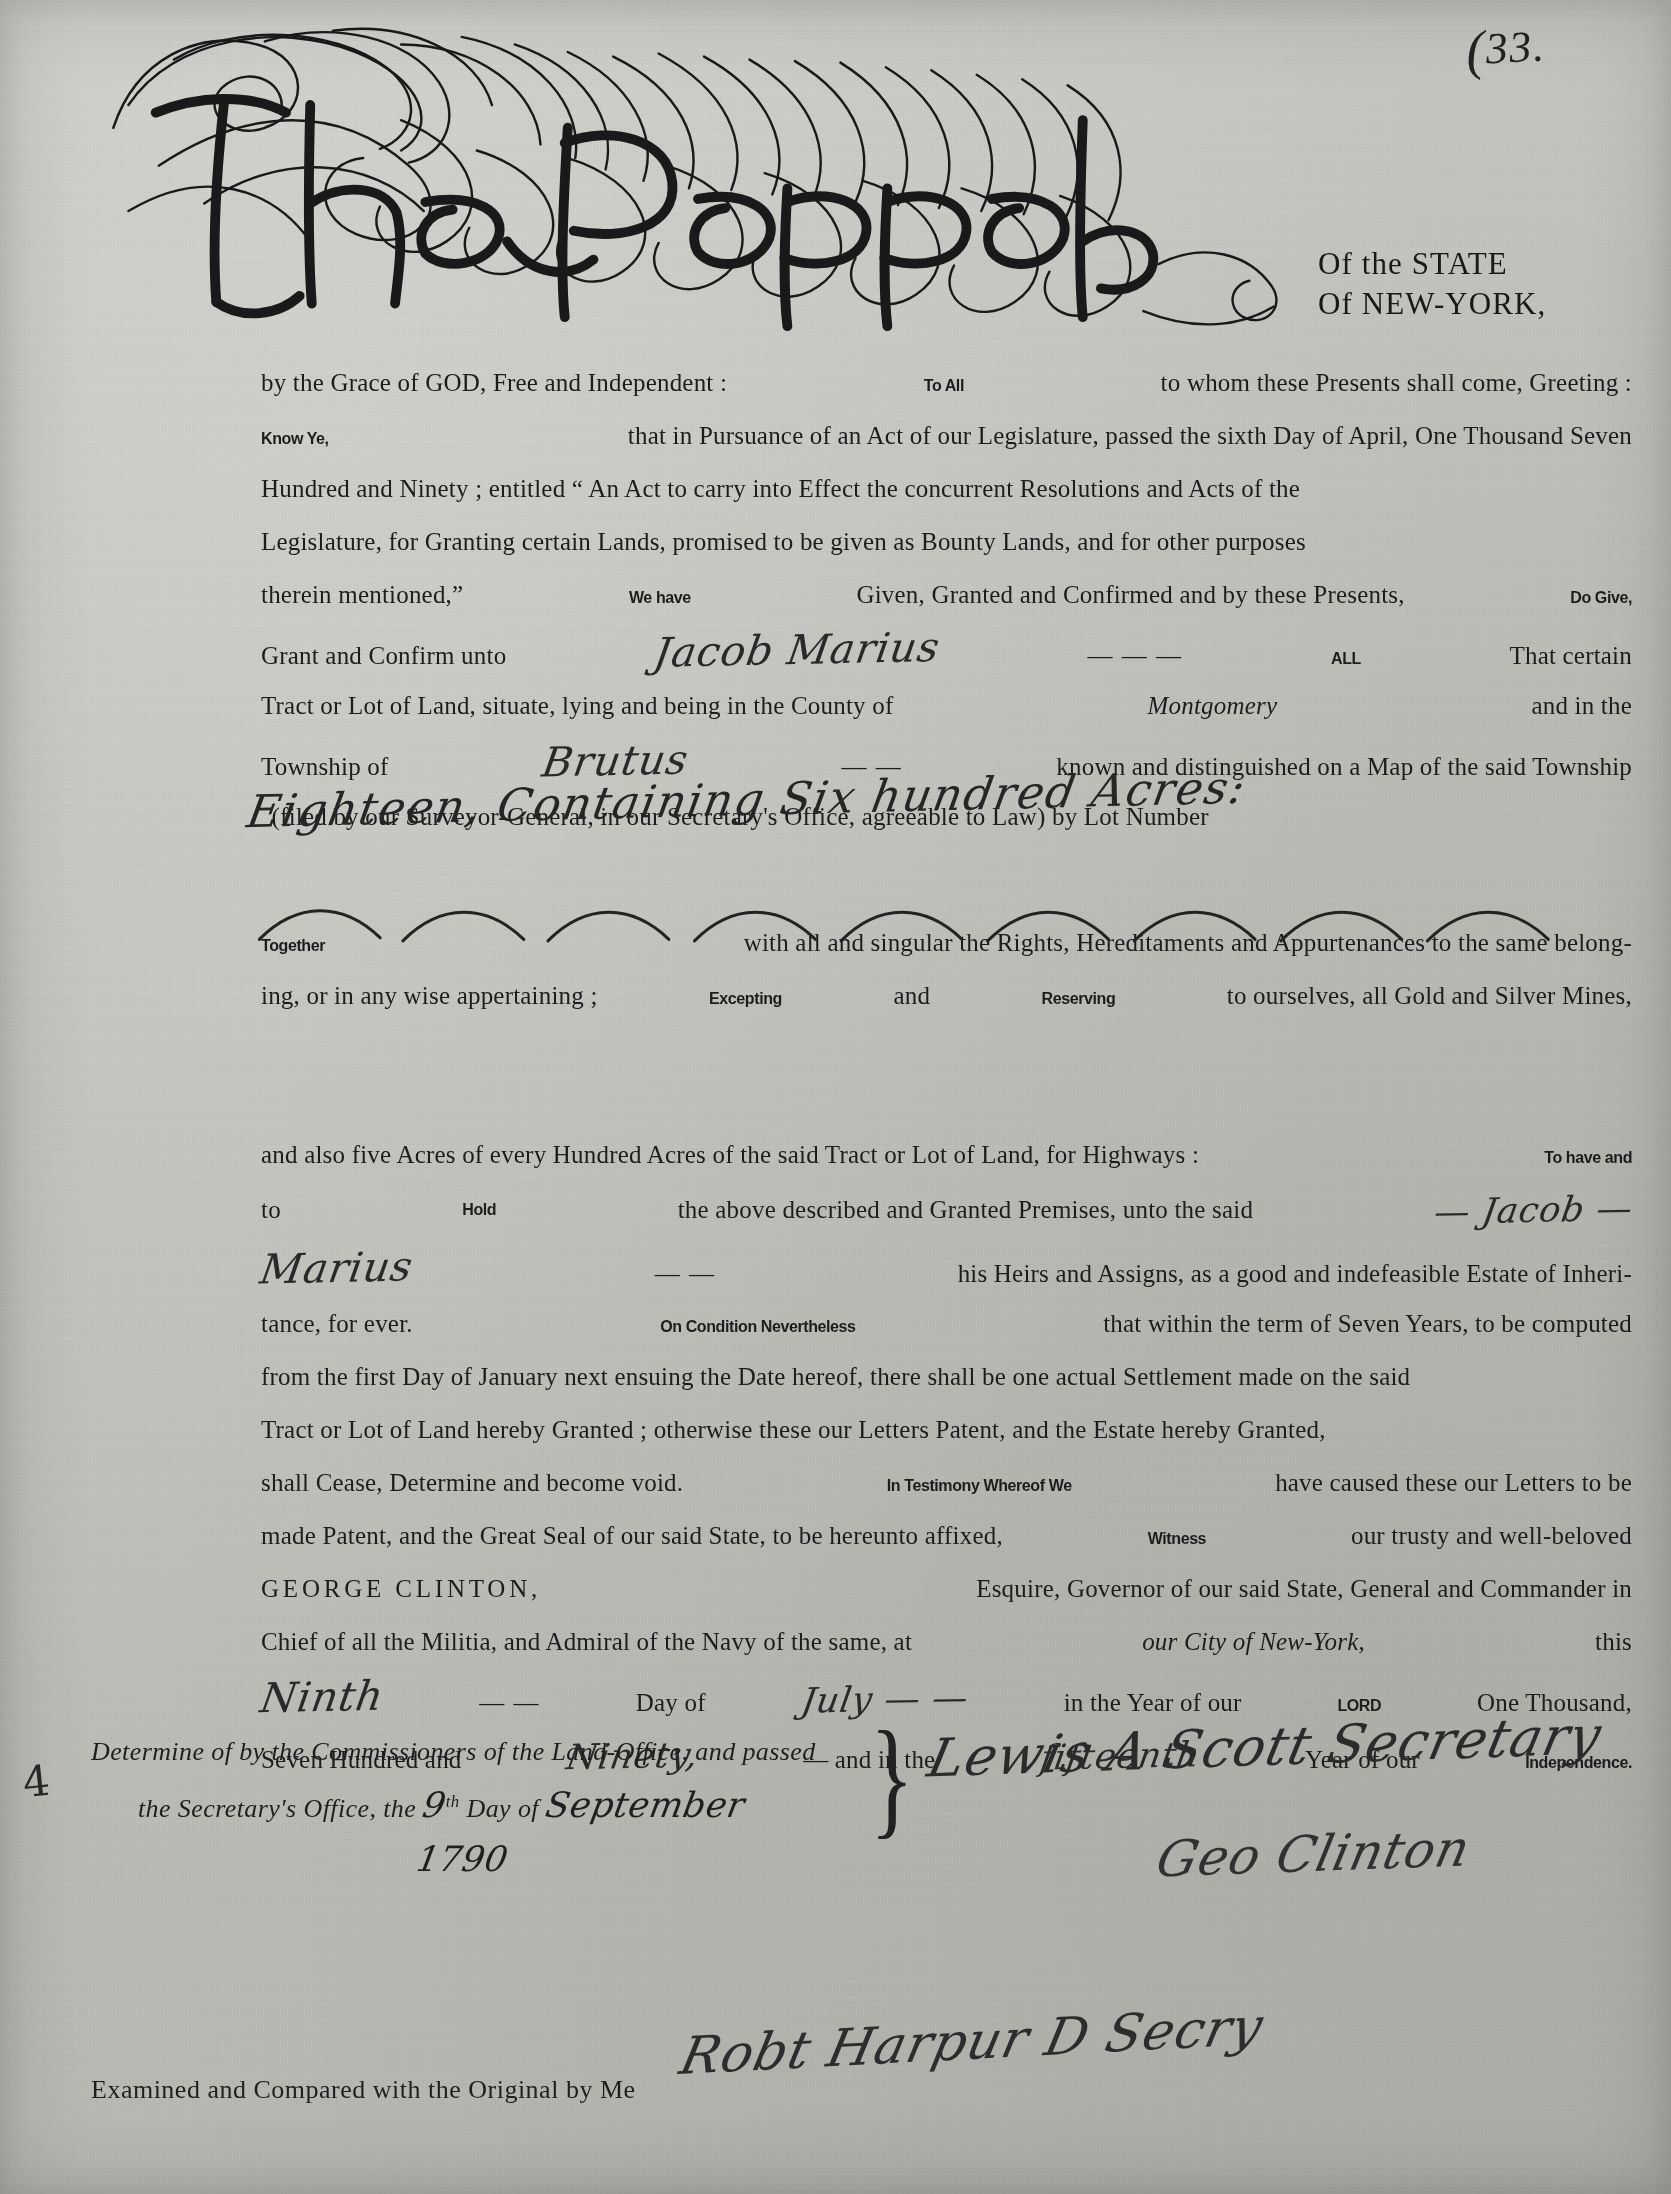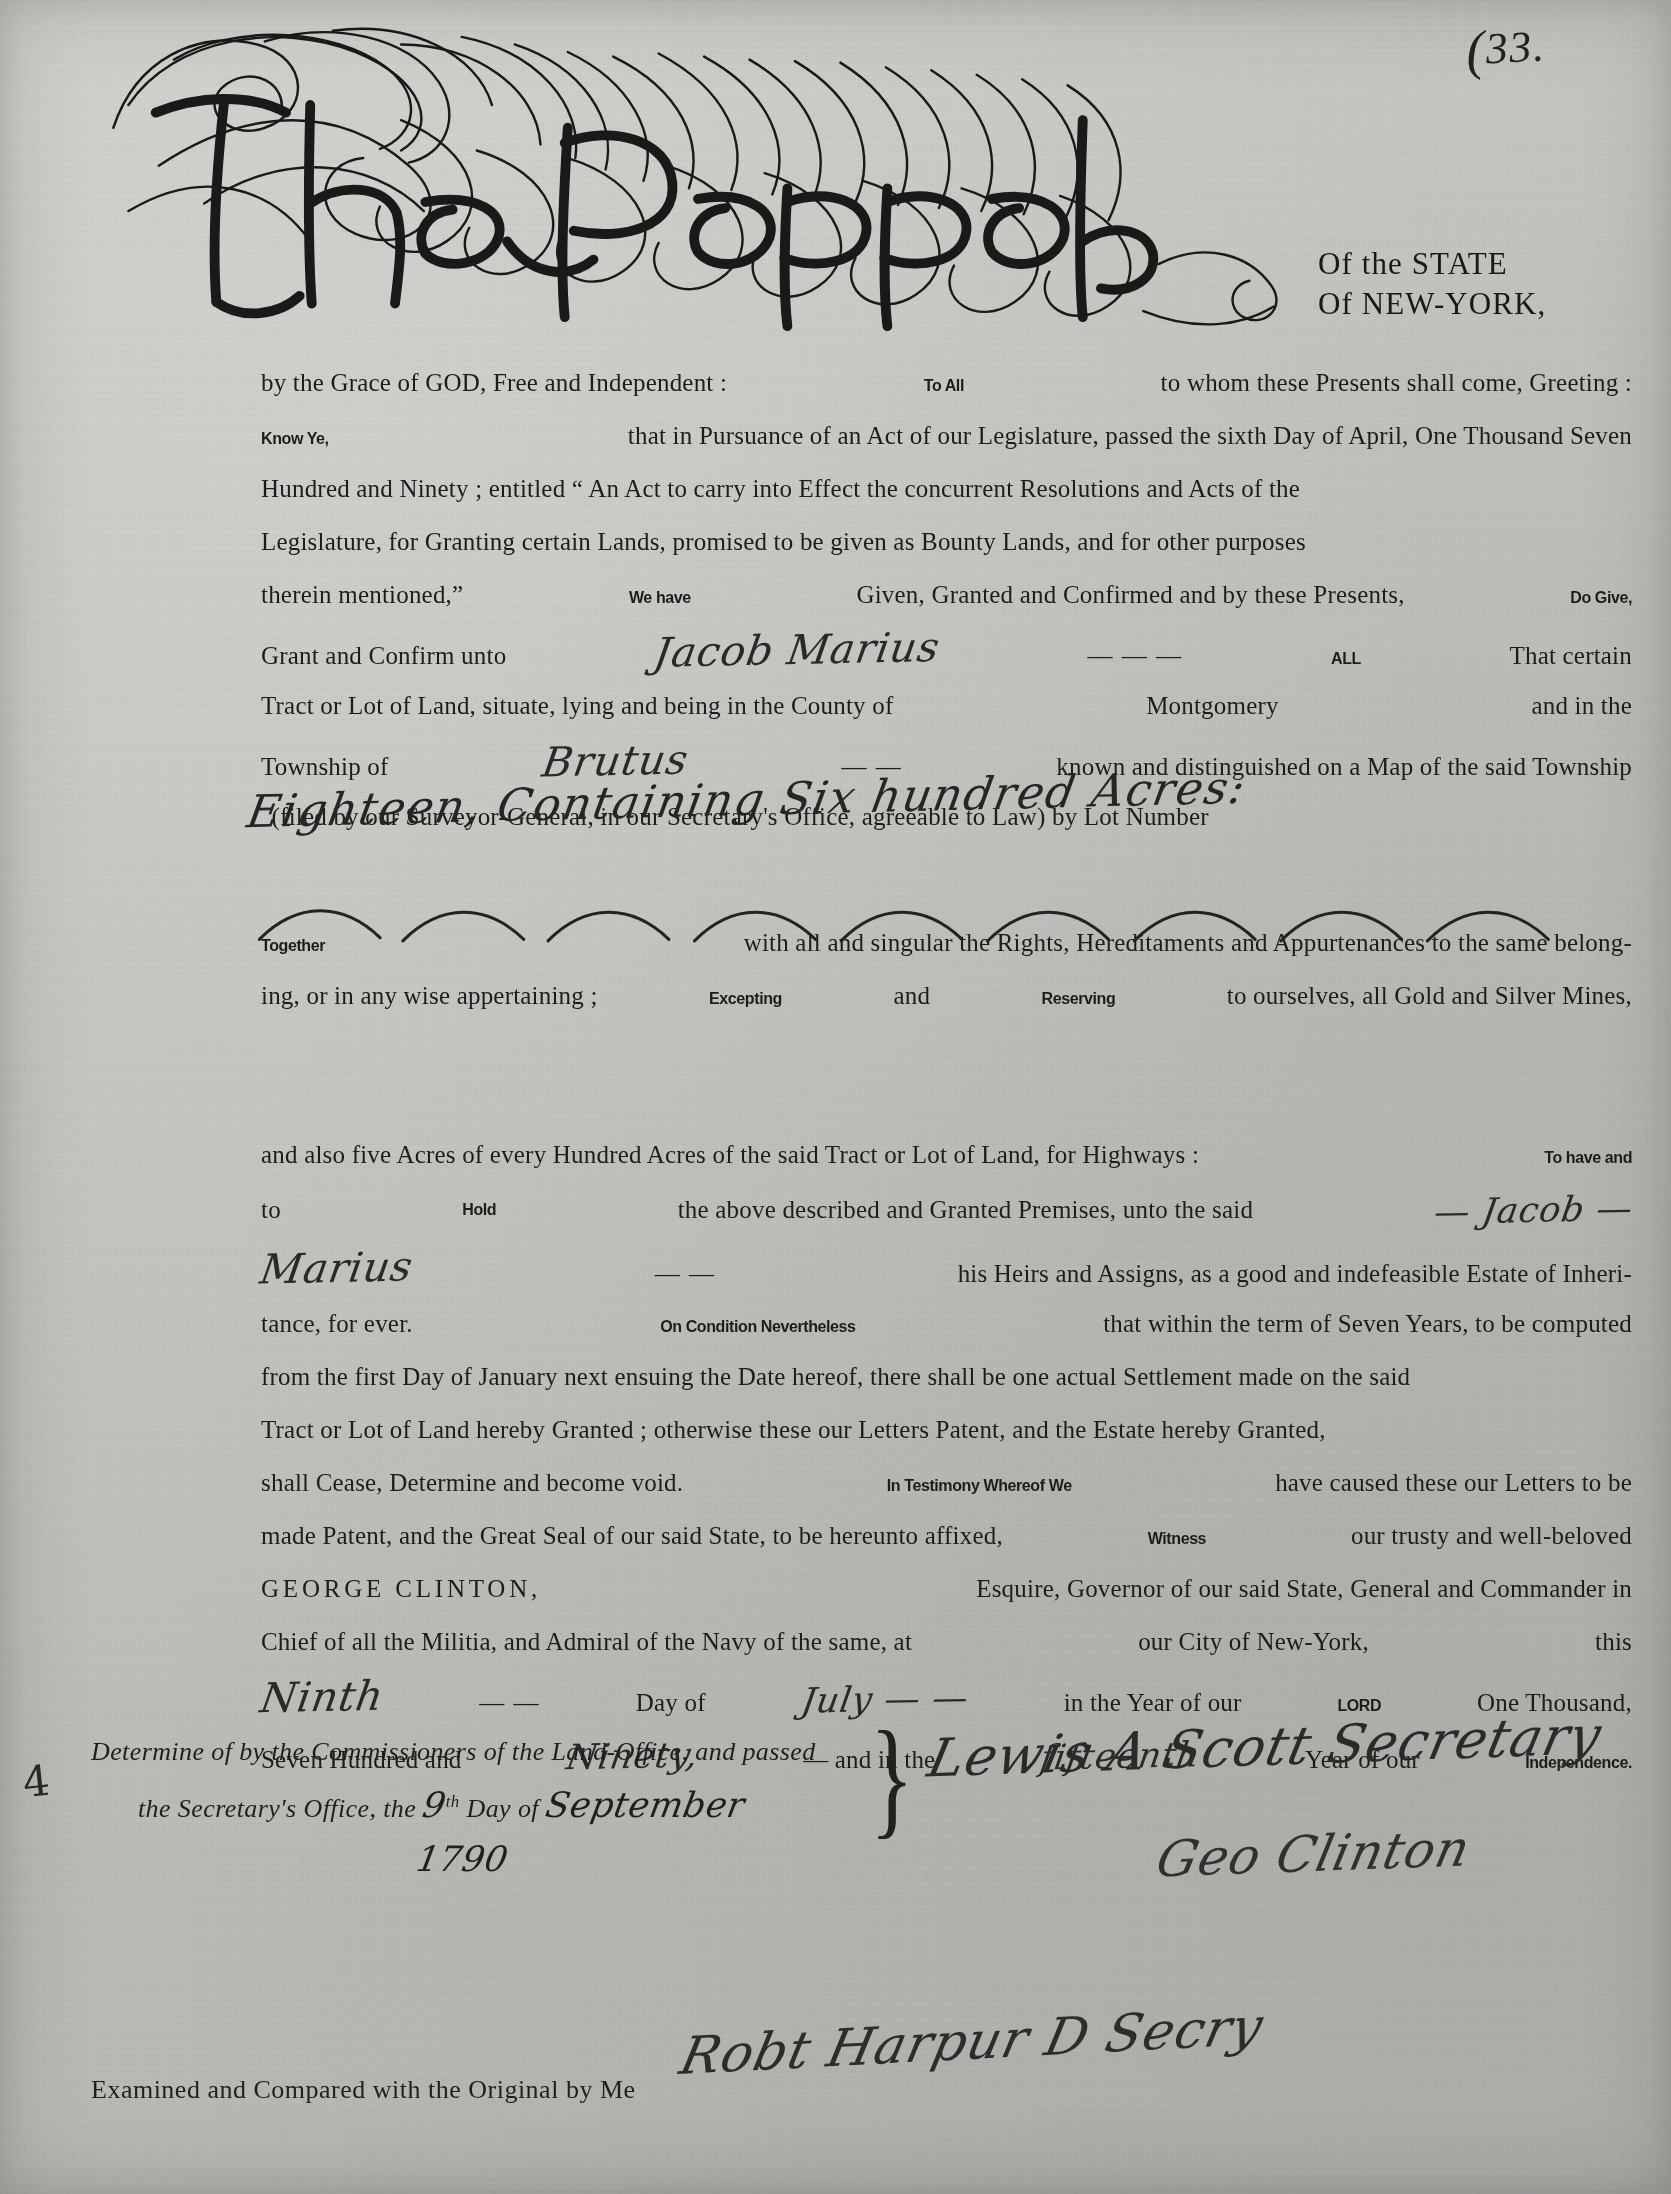--- a/index.html
+++ b/index.html
@@ -82,21 +82,21 @@
     color:#1d1d1d;
   }
   .just { display:flex; justify-content:space-between; align-items:baseline; }
   .just > span { display:inline-block; }
   .gothic {
     font-family:Liberation Sans, sans-serif;
     font-weight:bold;
     font-size:16px;
     letter-spacing:-0.4px;
   }
-  .ital { }
+  .ital { font-style:italic; }
   .spaced { letter-spacing:3.8px; }
 
   
   .hand {
     font-family:"DejaVu Serif", serif;
     font-style:italic;
     font-size:35px;
     letter-spacing:0.8px;
     color:#2a2a2a;
     transform:skewX(-10deg) rotate(-1.2deg);

